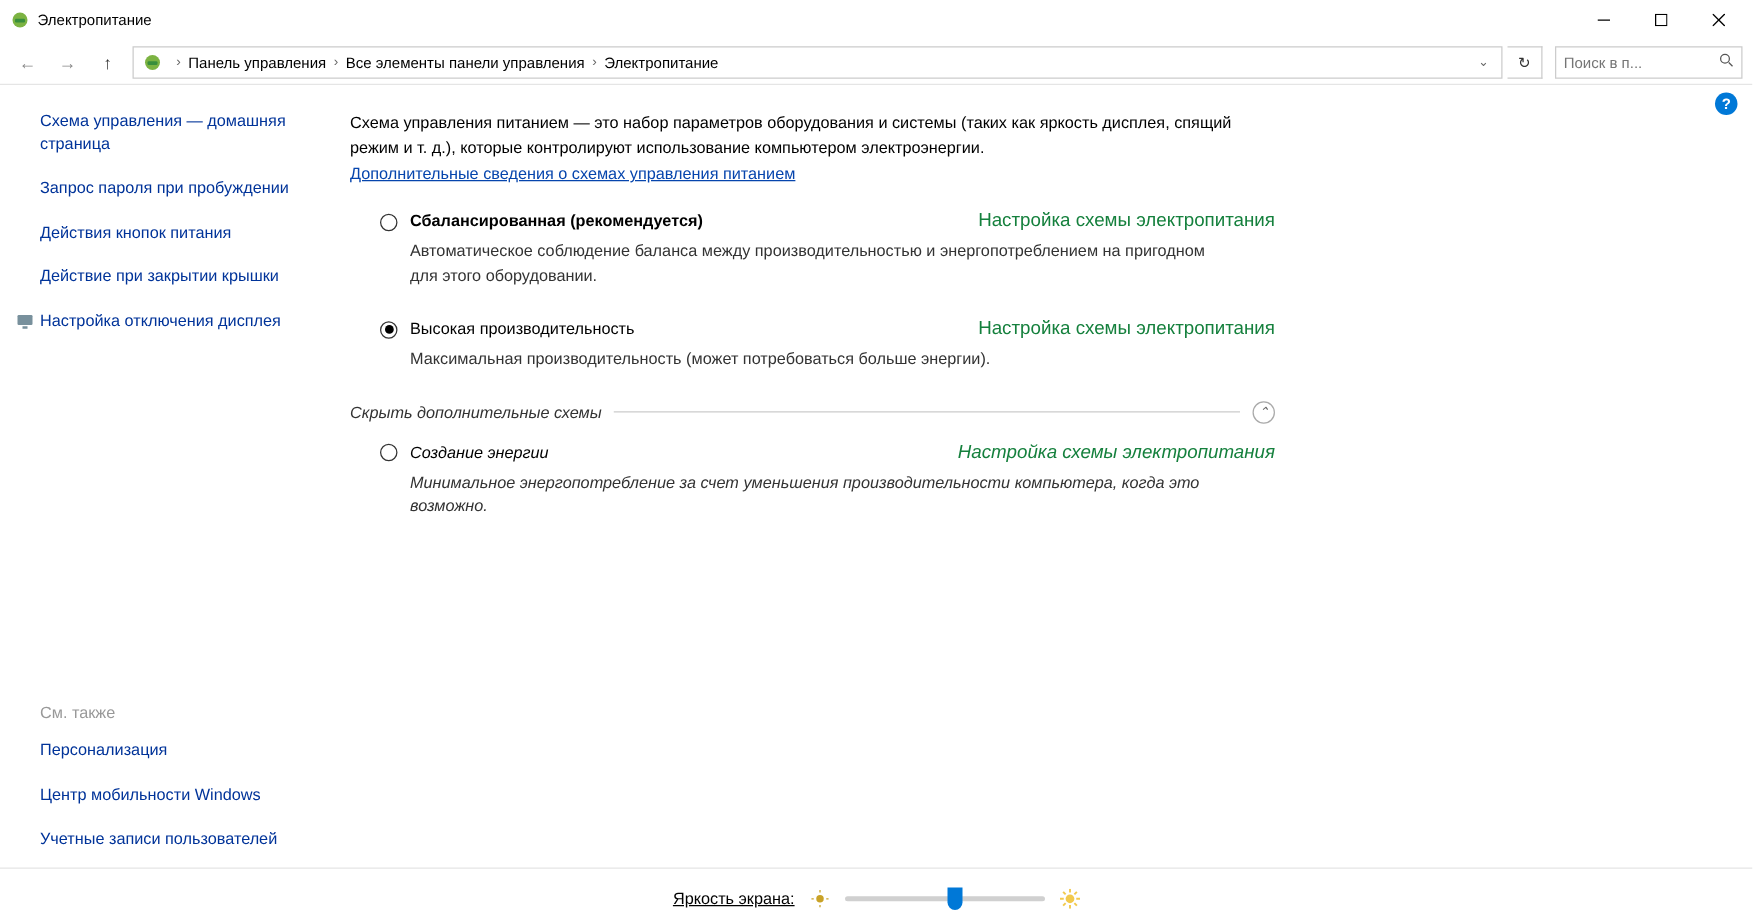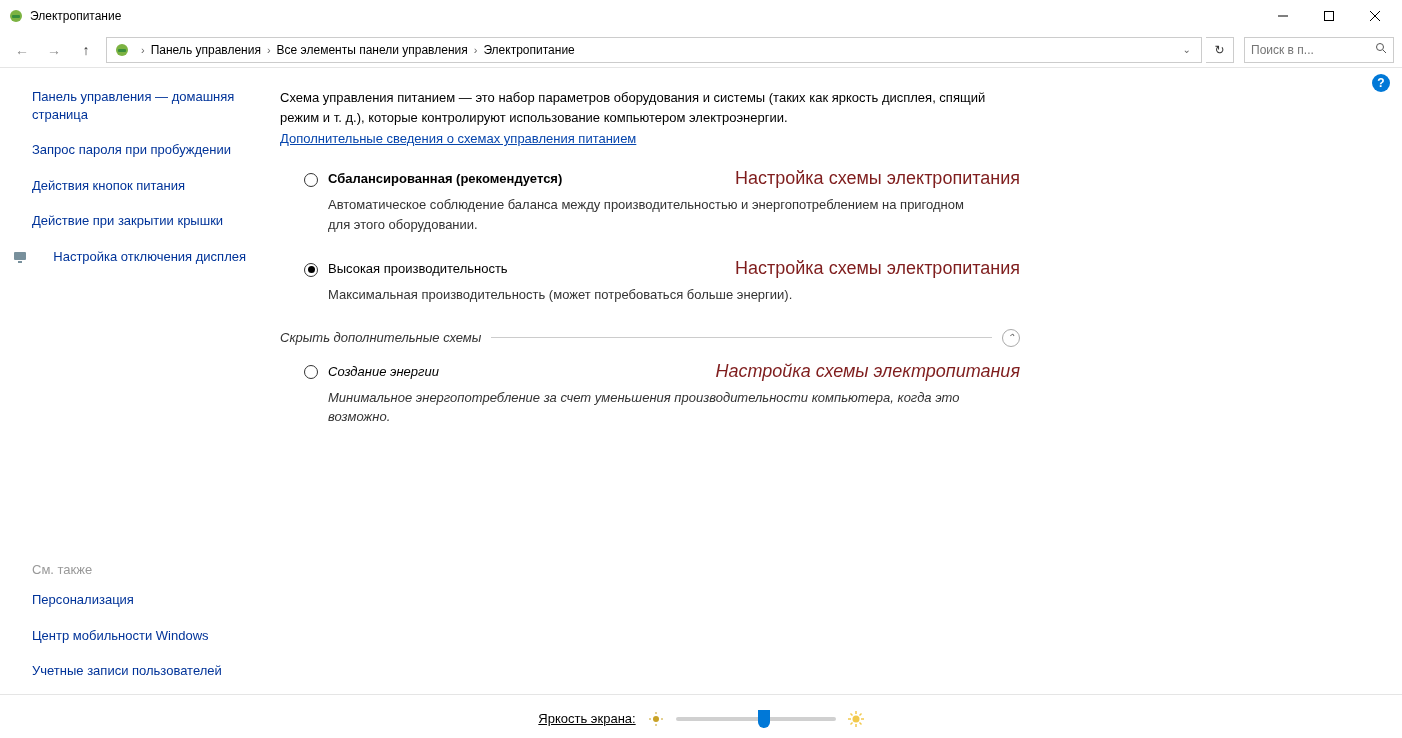--- a/index.html
+++ b/index.html
@@ -105,21 +105,21 @@
   }
   .sidebar a.side-link {
     color:#003399;
     font-size:13px;
     text-decoration:none;
     margin-bottom: 18px;
     cursor:pointer;
     line-height: 1.35;
     display:block;
   }
-  .side-icon-row { display:flex; align-items:flex-start; gap:4px; margin-left:-20px; margin-bottom: 18px; justify-content: space-between;}
+  .side-icon-row { display:flex; align-items:flex-start; gap:4px; margin-left:-20px; margin-bottom: 18px;}
   .side-icon-row .sicon2 { width:16px;height:16px; display:flex;align-items:center;justify-content:center; flex-shrink:0; margin-top:1px;}
   .side-icon-row a.side-link { margin-bottom:0; }
   .see-also-block {
     margin-top:auto;
   }
   .see-also-label {
     color:#999; font-size:13px; margin-bottom: 14px;
   }
   .main {
     flex:1;
@@ -185,21 +185,21 @@
     cursor:pointer;
     flex-shrink:0;
   }
   .plan .radio.selected::after {
     content:''; width:7px;height:7px;border-radius:50%;background:#000;
   }
   .plan .plan-name { font-size:13px; flex:0 0 auto; cursor:pointer; }
   .plan .plan-name.bold { font-weight:600; }
   .plan-row-top { display:flex; align-items:center; width:100%; }
   .plan .plan-link {
-    color:#7f1d1d; font-size:18px; cursor:pointer; margin-left:auto;
+    color:#15803d; font-size:15px; cursor:pointer; margin-left:auto;
   }
   .plan-desc {
     font-size:13px; color:#333;
     padding-left: 48px;
     max-width: 700px;
     line-height:1.5;
     margin-bottom: 24px;
   }
   .footer {
     height:48px;
@@ -284,21 +284,21 @@
       <svg width="12" height="12" viewBox="0 0 12 12">
           <circle cx="5" cy="5" r="3.5" fill="none" stroke="#555" stroke-width="1"></circle>
           <line x1="8" y1="8" x2="11" y2="11" stroke="#555" stroke-width="1"></line>
         </svg>
     </span>
   </div>
 </div>
 
 <div class="content">
   <div class="sidebar">
-    <a class="side-link">Панель управления — домашняя страница</a>
+    <a class="side-link">Схема управления — домашняя страница</a>
     <a class="side-link">Запрос пароля при пробуждении</a>
     <a class="side-link">Действия кнопок питания</a>
     <a class="side-link">Действие при закрытии крышки</a>
     <div class="side-icon-row">
       <span class="sicon2">
         <svg width="16" height="16" viewBox="0 0 16 16">
             <rect x="2" y="3" width="12" height="8" rx="1" fill="#78909c"></rect>
             <rect x="6" y="12" width="4" height="2" fill="#78909c"></rect>
           </svg>
       </span>

